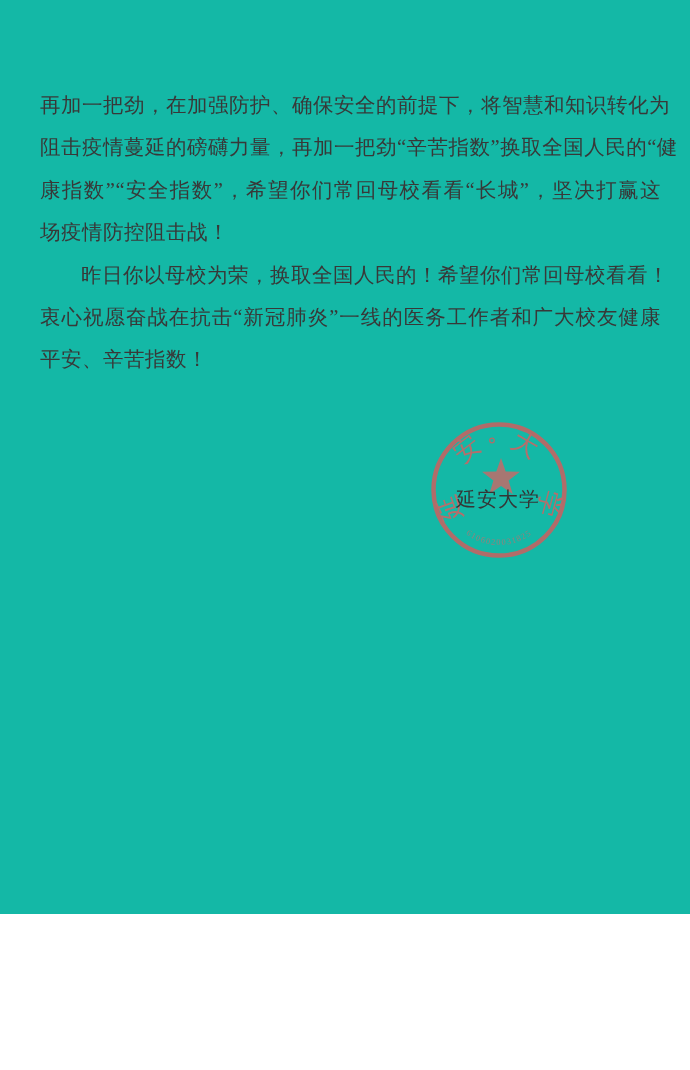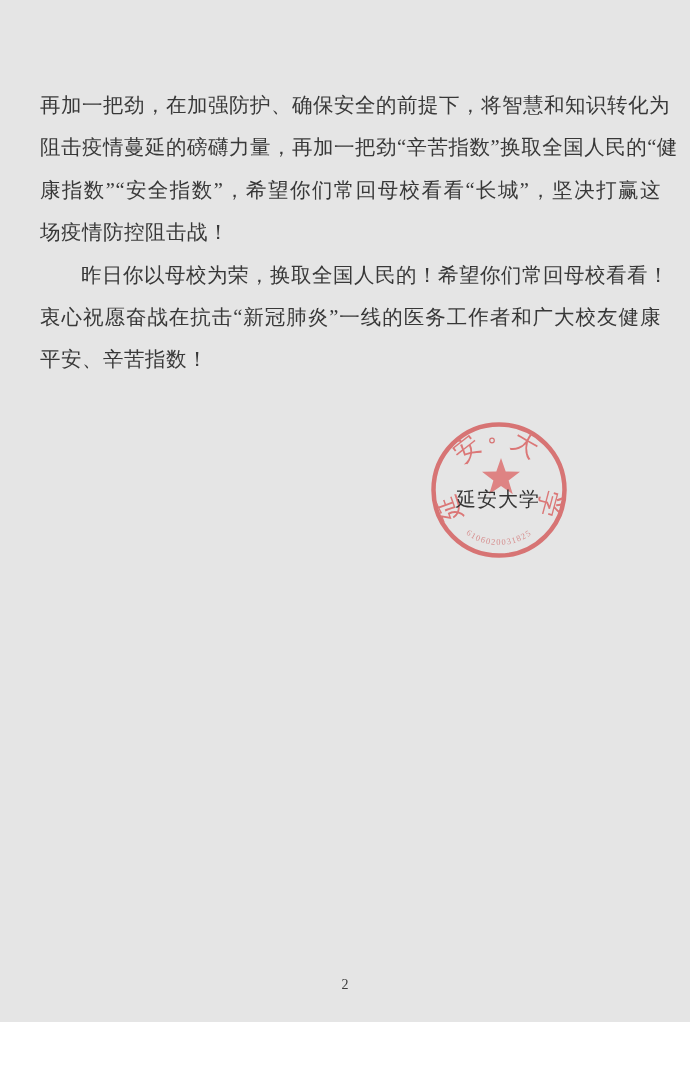--- a/index.html
+++ b/index.html
@@ -3,22 +3,22 @@
 <meta charset="utf-8">
 <style>
   html, body {
     margin: 0;
     padding: 0;
     background: #ffffff;
   }
   .page {
     position: relative;
     width: 690px;
-    height: 1022px;
-    background: #e5e5e5;
+    height: 914px;
+    background: #14b8a6;
     overflow: hidden;
     font-family: "Liberation Serif", "DejaVu Serif", serif;
     color: #383838;
   }
   .body-text {
     position: absolute;
     left: 40px;
     top: 84px;
     width: 621px;
   }

